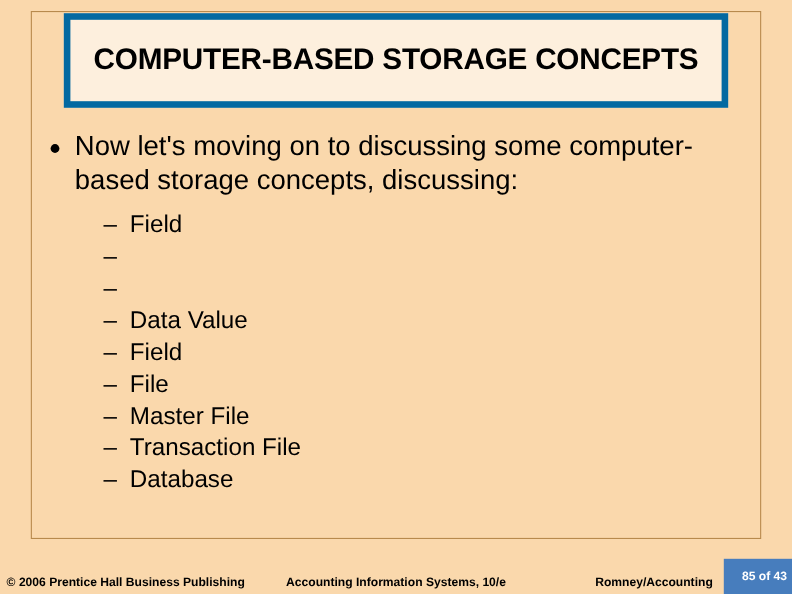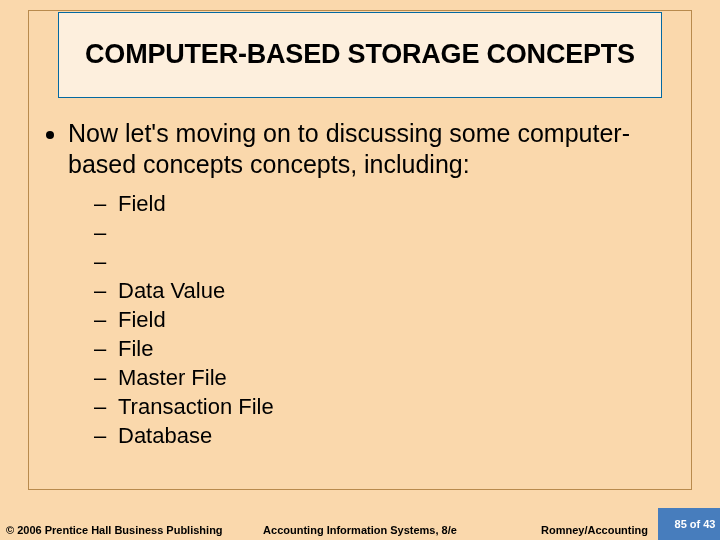--- a/index.html
+++ b/index.html
@@ -20,21 +20,21 @@
     border: 1px solid #b88a4d;
     background: transparent;
   }
   .title-box {
     position: absolute;
     left: 58px;
     top: 12px;
     width: 604px;
     height: 86px;
     background: #fdefdd;
-    border: 1px solid #0369a1;
+    border: 6px solid #0369a1;
     display: flex;
     align-items: center;
     justify-content: center;
     text-align: center;
   }
   .title-box h1 {
     font-size: 27px;
     font-weight: bold;
     color: #000;
     line-height: 1.25;
@@ -132,21 +132,21 @@
 
 <div class="content-box"></div>
 
 <div class="title-box">
   <h1>COMPUTER-BASED STORAGE CONCEPTS</h1>
 </div>
 
 <div class="body">
   <div class="bullet-row">
     <div class="bullet-dot"></div>
-    <div class="bullet-text">Now let's moving on to discussing some computer-based concepts concepts, including:</div>
+    <div class="bullet-text">Now let's moving on to discussing some computer-based storage concepts, discussing:</div>
   </div>
   <div class="sublist">
     <div class="sub-row">
         <span class="dash">–</span>
         <span class="sub-text">Field</span>
       </div>
     <div class="sub-row">
         <span class="dash">–</span>
       </div>
     <div class="sub-row">
@@ -174,16 +174,16 @@
       </div>
     <div class="sub-row">
         <span class="dash">–</span>
         <span class="sub-text">Database</span>
       </div>
   </div>
 </div>
 
 <div class="footer">
   <div class="footer-left">© 2006 Prentice Hall Business Publishing</div>
-  <div class="footer-center">Accounting Information Systems, 8/e</div>
+  <div class="footer-center">Accounting Information Systems, 10/e</div>
   <div class="footer-right">Romney/Accounting</div>
   <div class="page-box">85 of 43</div>
 </div>
 
 </body></html>

